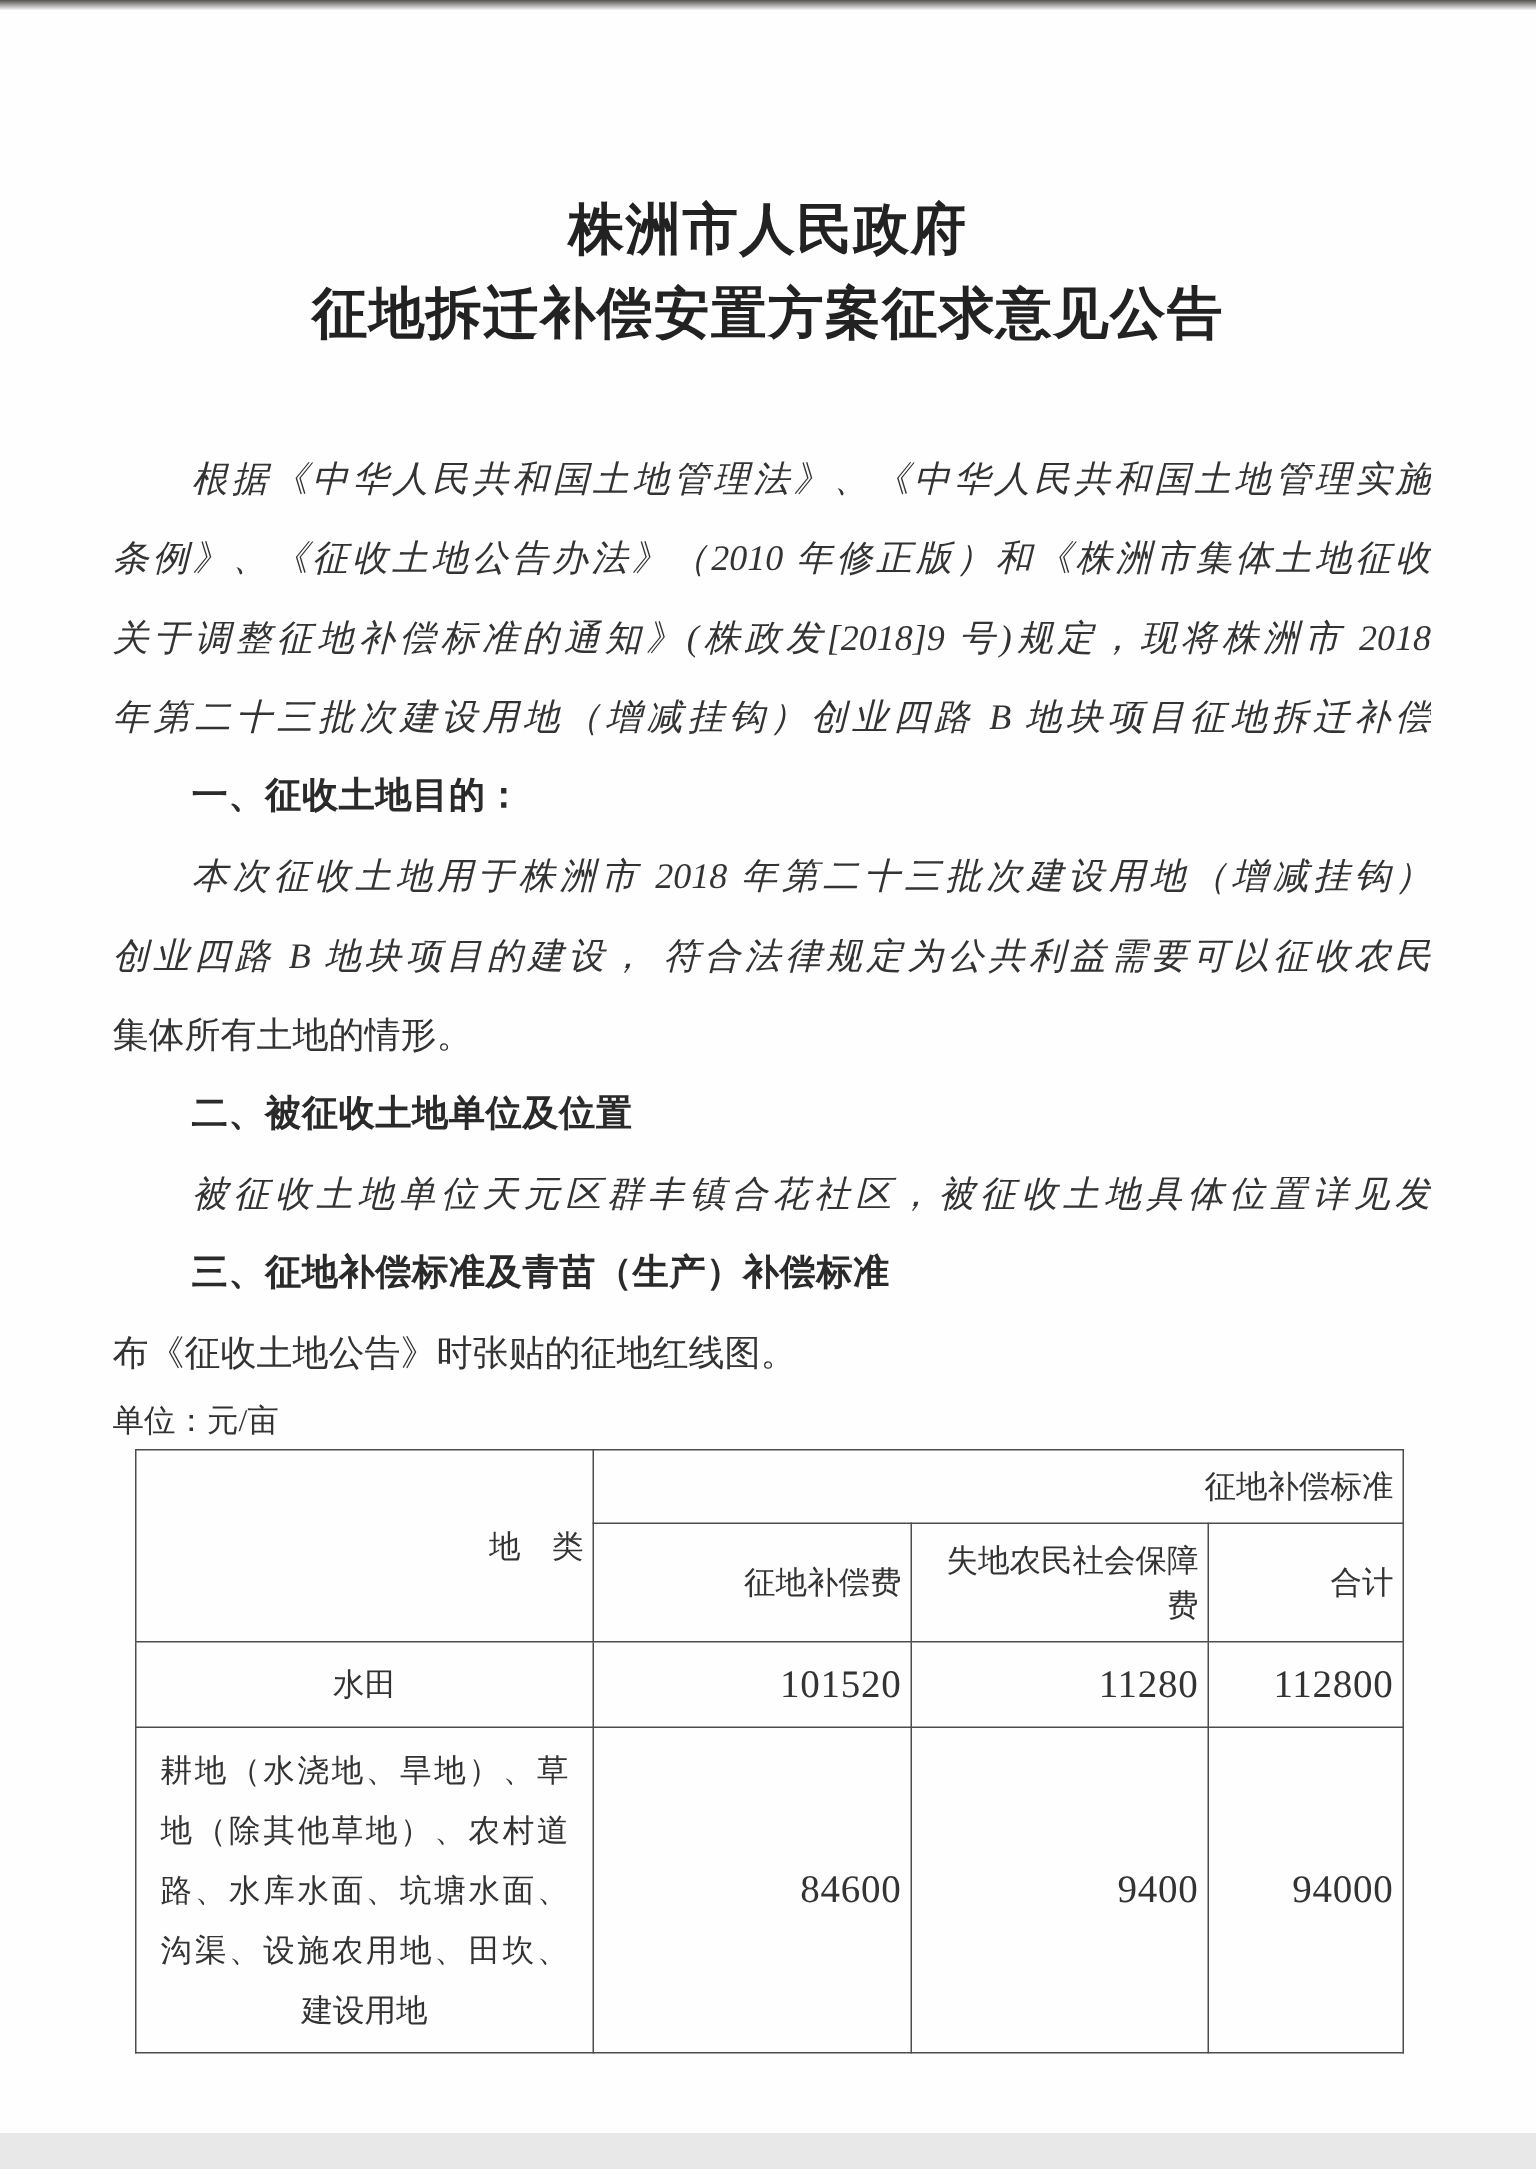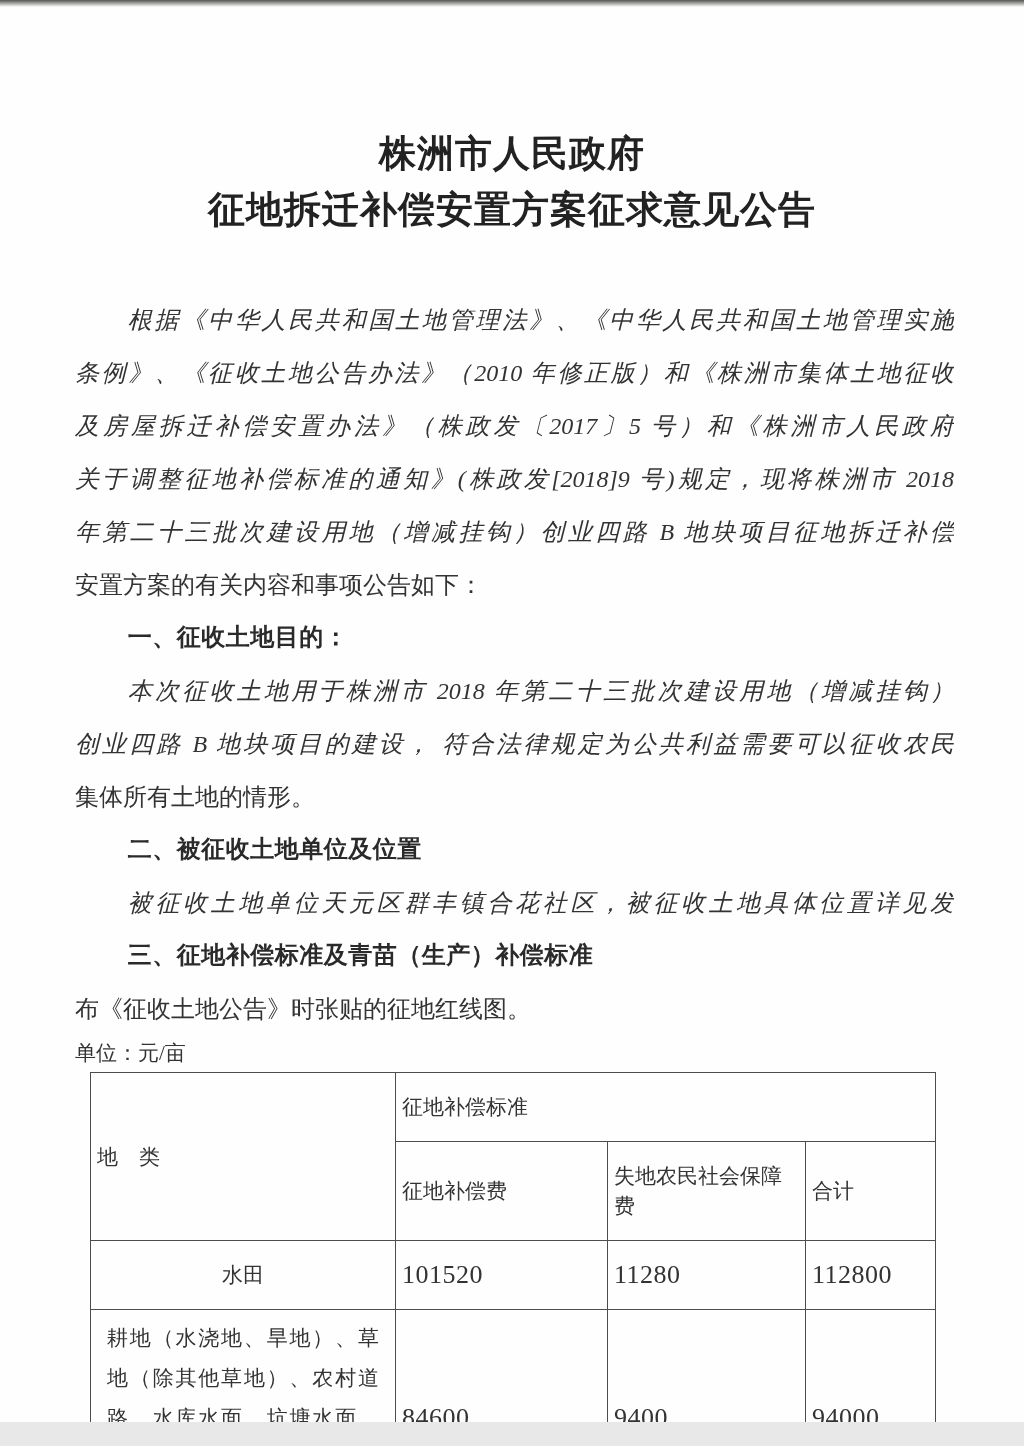--- a/index.html
+++ b/index.html
@@ -58,24 +58,24 @@
     border-collapse:collapse;
     table-layout:fixed;
     width:845px;
     margin-left:15px;
     margin-top:2px;
     font-size:21px;
     color:#333;
   }
   table.comp th, table.comp td{
     border:1px solid #4d4d4d;
-    text-align:left;
+    text-align:right;
     vertical-align:middle;
     font-weight:normal;
-    padding:19px 6px;
+    padding:9px 6px;
     line-height:30px;
   }
   table.comp td.cat{
     line-height:40px;
     padding:8px 16px;
     text-align:justify;
     text-align-last:center;
   }
   table.comp td.num{
     font-size:26px;
@@ -90,24 +90,22 @@
 
   <div class="title-block">
     <div class="title-line">株洲市人民政府</div>
     <div class="title-line">征地拆迁补偿安置方案征求意见公告</div>
   </div>
 
   <div class="content">
     <div>
         <div class="line body indent full">根据《中华人民共和国土地管理法》、《中华人民共和国土地管理实施</div>
         <div class="line body full">条例》、《征收土地公告办法》（2010 年修正版）和《株洲市集体土地征收</div>
-        <div class="line body full">及房屋拆迁补偿安置办法》（株政发〔2017〕5 号）和《株洲市人民政府</div>
         <div class="line body full">关于调整征地补偿标准的通知》(株政发[2018]9 号)规定，现将株洲市 2018</div>
         <div class="line body full">年第二十三批次建设用地（增减挂钩）创业四路 B 地块项目征地拆迁补偿</div>
-        <div class="line body">安置方案的有关内容和事项公告如下：</div>
         <div class="line heading indent">一、征收土地目的：</div>
         <div class="line body indent full">本次征收土地用于株洲市 2018 年第二十三批次建设用地（增减挂钩）</div>
         <div class="line body full">创业四路 B 地块项目的建设， 符合法律规定为公共利益需要可以征收农民</div>
         <div class="line body">集体所有土地的情形。</div>
         <div class="line heading indent">二、被征收土地单位及位置</div>
         <div class="line body indent full">被征收土地单位天元区群丰镇合花社区，被征收土地具体位置详见发</div>
         <div class="line heading indent">三、征地补偿标准及青苗（生产）补偿标准</div>
         <div class="line body">布《征收土地公告》时张贴的征地红线图。</div>
       </div>
 

